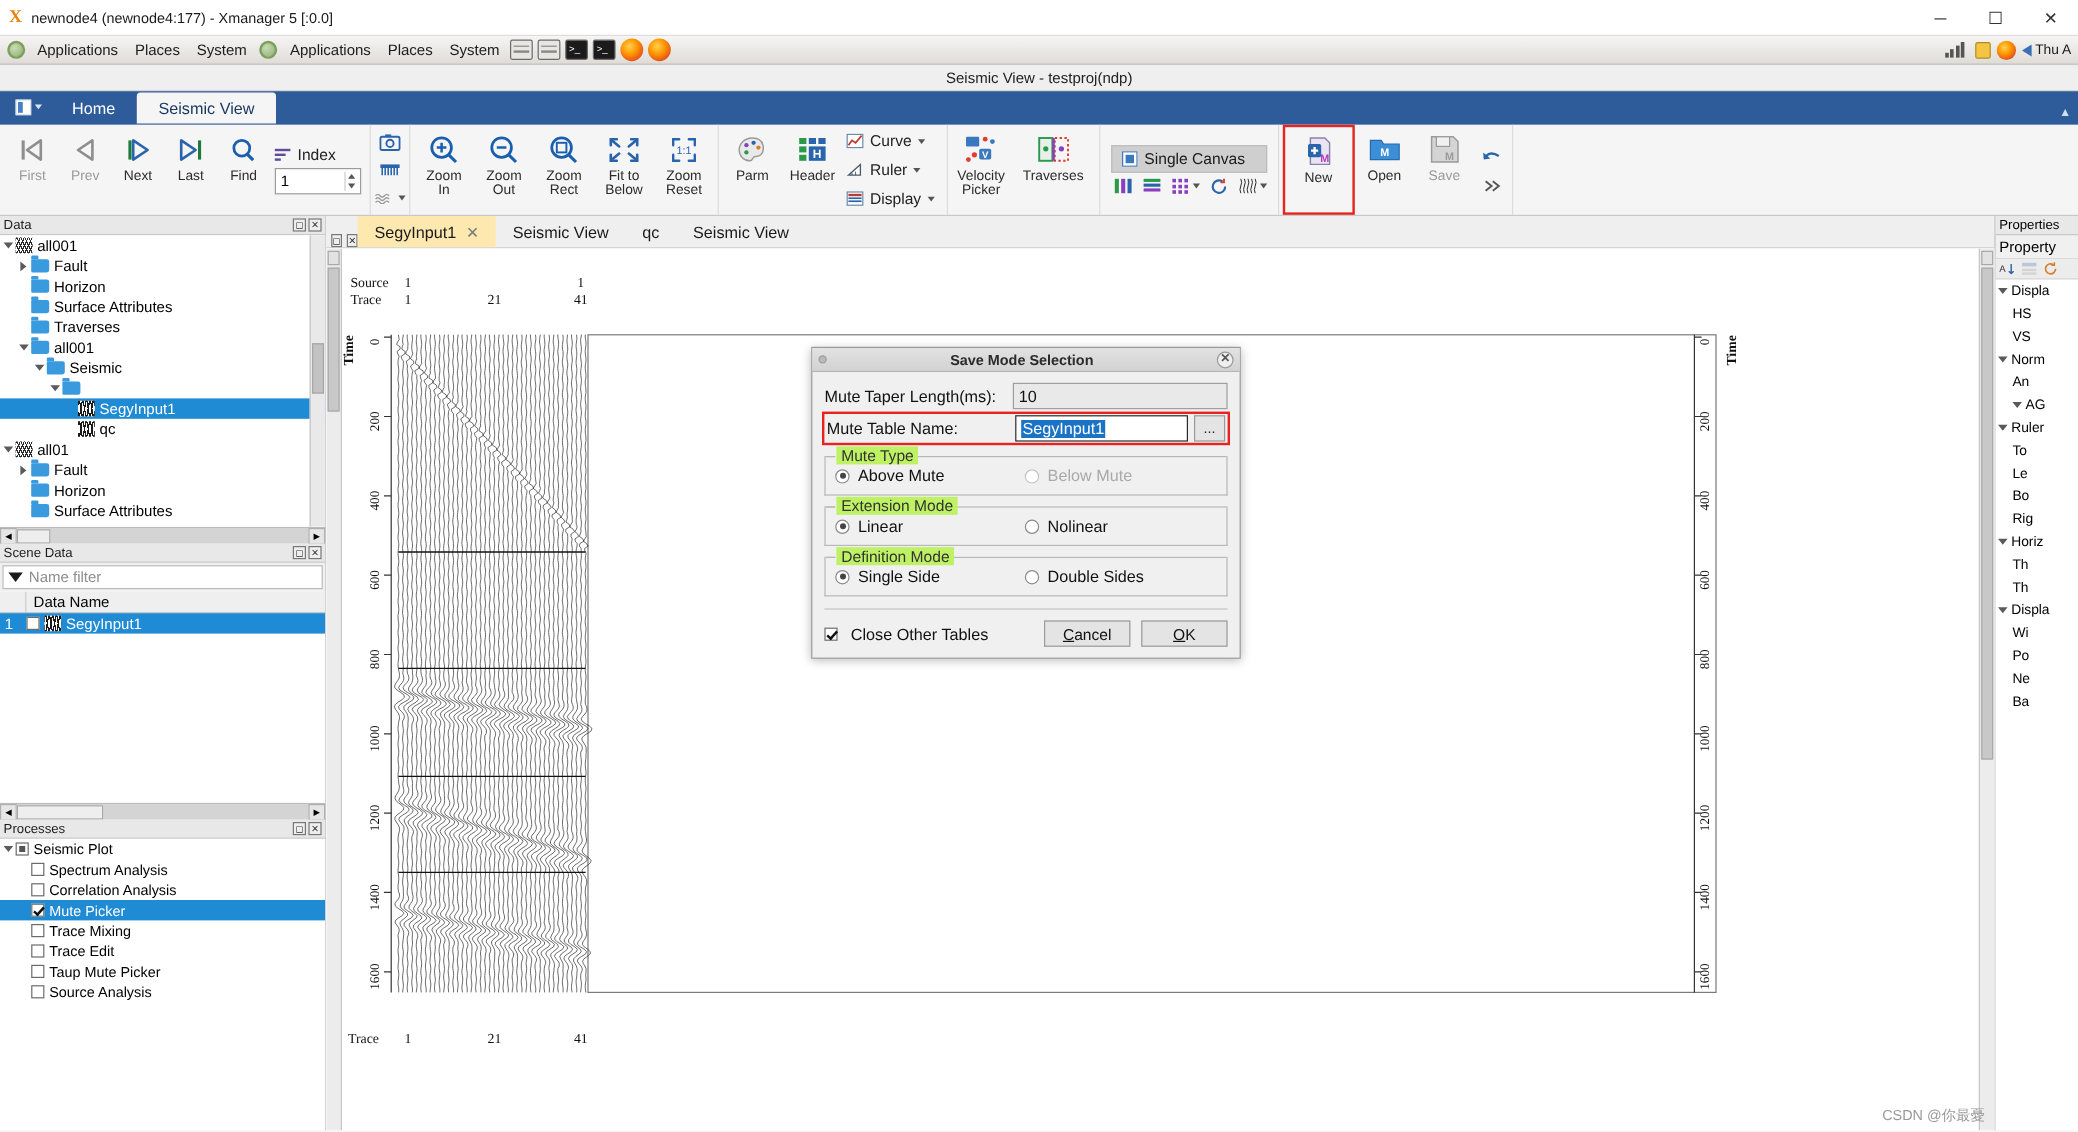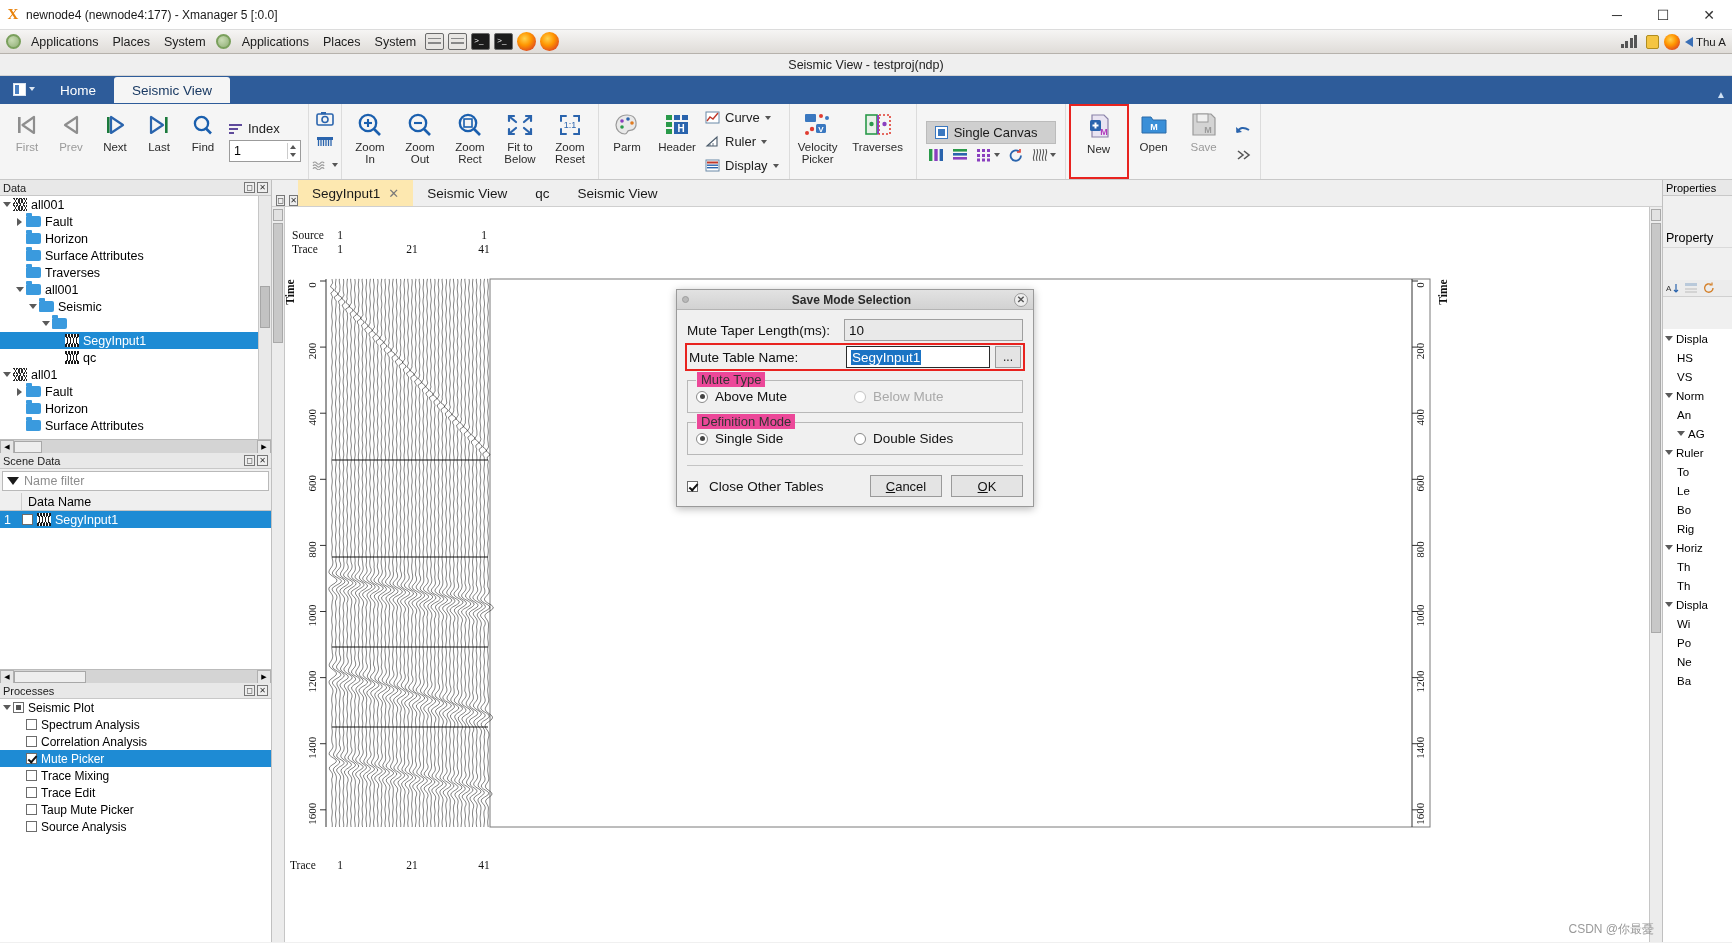--- a/index.html
+++ b/index.html
@@ -189,21 +189,21 @@
   .center { flex:1; display:flex; flex-direction:column; background:#ffffff; min-width:0;}
   .tabbar { height:27px; background:#efefef; border-bottom:1px solid #cfcfcf; display:flex; align-items:flex-end;}
   .vtab { height:26px; padding:0 14px; display:flex; align-items:center; gap:8px; font-size:13.5px;
           color:#1a1a1a; }
   .vtab.act { background:#fde8b0; }
   .vtab .x { color:#7a7a7a; font-size:13px; }
   .plotwrap { flex:1; position:relative; background:#ffffff; overflow:hidden;}
 
   
   .rightdock{ width:70px; background:#f0f0f0; border-left:1px solid #c0c0c0; display:flex; flex-direction:column;
-              font-size:11.5px;gap:32px;}
+              font-size:11.5px;}
   .rd-hdr{height:16px;background:#e8e8e8;border-bottom:1px solid #c8c8c8;display:flex;align-items:center;
           padding:0 3px;font-size:11px;}
   .rd-title{height:20px;display:flex;align-items:center;padding:0 3px;font-size:12.5px;border-bottom:1px solid #dadada;}
   .rd-tools{height:17px;display:flex;align-items:center;gap:4px;padding:0 3px;background:#ececec;border-bottom:1px solid #d0d0d0;}
   .rd-row{height:19px;display:flex;align-items:center;gap:3px;padding-left:2px;white-space:nowrap;overflow:hidden;}
   .rd-row.ind1{padding-left:14px;}
 
   
   .dlg {
     position:absolute; left:676px; top:289px; width:358px;
@@ -223,21 +223,21 @@
   .fin { flex:1; height:22px; border:1px solid #9f9f9f; background:#e9e9e9; display:flex; align-items:center;
          padding:0 4px; font-size:13.5px; color:#111;}
   .fin.white{ background:#ffffff; border:1px solid #2a2a2a;}
   .sel-text{ background:#1a73c4; color:#fff; padding:0 1px;}
   .dotbtn{ width:26px;height:22px;margin-left:5px;border:1px solid #9a9a9a;background:#e4e4e4;
      display:flex;align-items:center;justify-content:center;font-size:12px;color:#222;}
   .hl-red { border:2px solid #e8231f; }
   .fieldset{ border:1px solid #b8b8b8; border-top:none; margin-top:9px; position:relative; padding:9px 8px 8px 8px;}
   .fieldset:before,.fieldset:after{content:"";position:absolute;top:0;height:1px;background:#b8b8b8;}
   .fieldset:before{left:0;width:8px;}
-  .fs-lg{ position:absolute; top:-8px; left:9px; background:#ec4899; padding:0 4px; font-size:13px; color:#333;}
+  .fs-lg{ position:absolute; top:-8px; left:9px; background:#bef264; padding:0 4px; font-size:13px; color:#333;}
   .fs-line{position:absolute;top:0;left:0;right:0;height:1px;background:#b8b8b8;}
   .radios{ display:flex; }
   .radio{ display:flex; align-items:center; gap:7px; font-size:13.5px; color:#111;}
   .radio.dis{ color:#a9a9a9;}
   .rdot{ width:12px;height:12px;border-radius:50%;border:1px solid #8a8a8a;background:#fff;
      display:inline-block;position:relative;flex:none;}
   .rdot.on:after{content:"";position:absolute;left:2.5px;top:2.5px;width:5px;height:5px;border-radius:50%;background:#444;}
   .rdot.dis{ border-color:#c4c4c4;}
   .dlg-foot{ display:flex; align-items:center; border-top:1px solid #c4c4c4; margin-top:10px; padding-top:9px;}
   .dbtn{ min-width:72px; height:22px; border:1px solid #9a9a9a; background:#e4e4e4;
@@ -1135,20 +1135,35 @@
           <span class="rdot on"></span>
           <span>Above Mute</span>
         </label>
         <label class="radio dis">
           <span class="rdot dis"></span>
           <span>Below Mute</span>
         </label>
       </div>
     </div>
 
+    <div class="fieldset">
+      <span class="fs-line" style="left:82px;right:0"></span>
+        <span class="fs-line" style="left:0;width:8px"></span>
+      <span class="fs-lg">Extension Mode</span>
+      <div class="radios">
+        <label class="radio" style="width:158px">
+          <span class="rdot on"></span>
+          <span>Linear</span>
+        </label>
+        <label class="radio">
+          <span class="rdot"></span>
+          <span>Nolinear</span>
+        </label>
+      </div>
+    </div>
 
     <div class="fieldset">
       <span class="fs-line" style="left:84px;right:0"></span>
         <span class="fs-line" style="left:0;width:8px"></span>
       <span class="fs-lg">Definition Mode</span>
       <div class="radios">
         <label class="radio" style="width:158px">
           <span class="rdot on"></span>
           <span>Single Side</span>
         </label>

